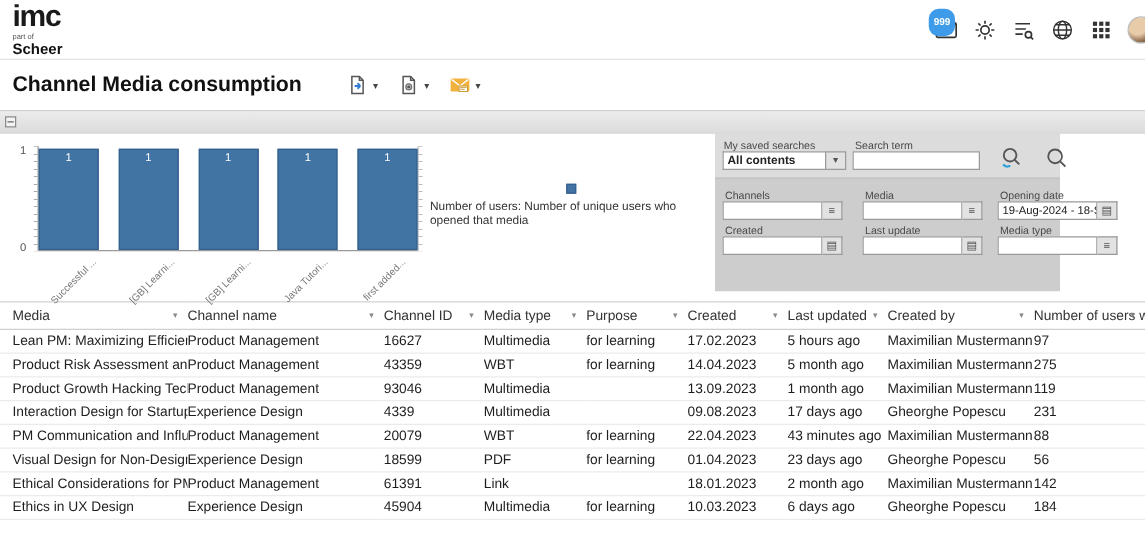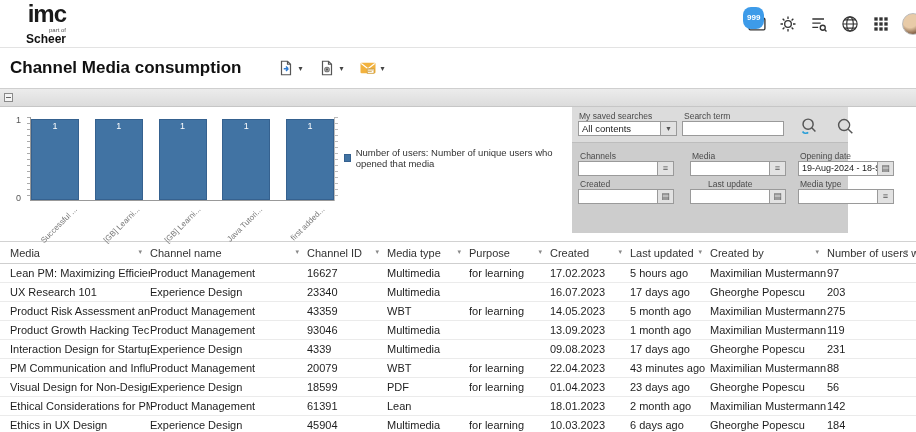--- a/index.html
+++ b/index.html
@@ -2,21 +2,21 @@
 <html><head>
 <meta charset="utf-8">
 <style>
   * { margin:0; padding:0; box-sizing:border-box; }
   html,body { width:916px; height:432px; overflow:hidden; background:#fff;
     font-family:"Liberation Sans","DejaVu Sans",sans-serif; }
 
   
   .topbar { position:relative; height:48px; background:#fff; border-bottom:1px solid #e3e3e3;
     display:flex; align-items:center; }
-  .brand { width:66px; padding-left:10px; line-height:1;text-align:right; }
+  .brand { width:66px; padding-left:10px; line-height:1; }
   .brand-name { font-size:24px; font-weight:bold; letter-spacing:-1px; color:#1a1a1a; }
   .brand-tag { font-size:6px; color:#555; margin-top:1px; }
   .brand-tag b { font-size:12px; color:#111; }
   .nav { display:flex; align-items:center; gap:18px; margin-left:8px; }
   .nav-item { font-size:12px; font-weight:bold; color:#1d1d1d; cursor:pointer; white-space:nowrap; }
   .nav-item .caret { font-size:8px; color:#666; margin-left:3px; }
   .top-icons { position:absolute; right:0; top:0; height:48px; display:flex; align-items:center; gap:11px; padding-right:2px; }
   .tool-ic { width:20px; height:20px; position:relative; cursor:pointer; }
   .tool-ic svg { width:20px; height:20px; display:block; }
   .badge { position:absolute; top:-7px; left:-4px; background:#3d9be9; color:#fff; font-size:8px;
@@ -56,31 +56,31 @@
     border-left:1px solid #bbb;
     background:repeating-linear-gradient(to bottom,#bbb 0 1px,transparent 1px 6px); }
   .plot { position:absolute; left:31px; top:12px; width:303px; height:82px;
     border-bottom:1px solid #999; display:flex; justify-content:space-between; align-items:flex-end; }
   .bar { width:48px; height:100%; background:#4173a3; border:1px solid #35618f; position:relative; }
   .bar .val { position:absolute; top:1px; left:0; right:0; text-align:center; color:#fff; font-size:9px; }
   .xlabels { position:absolute; left:31px; top:96px; width:303px; display:flex; justify-content:space-between; }
   .xslot { width:56px; height:28px; position:relative; }
   .xslot span { position:absolute; right:14px; top:2px; font-size:8px; color:#777; white-space:nowrap;
     transform:rotate(-45deg); transform-origin:top right; }
-  .legend { position:absolute; left:344px; top:40px; display:flex; align-items:center; gap:5px; }
+  .legend { position:absolute; left:344px; top:40px; display:flex; align-items:center; gap:5px;flex-direction:column; }
   .legend-swatch { width:8px; height:8px; background:#4173a3; border:1px solid #35618f; }
   .legend-label { font-size:9.5px; color:#333; }
 
   
   .searchpanel { position:absolute; left:572px; top:0; width:276px; height:126px; background:#cdcdcd; }
   .sp-row1 { height:36px; background:#dcdcdc; border-bottom:1px solid #bdbdbd; position:relative; }
   .sp-label { font-size:8.5px; color:#4a4a4a; position:absolute; white-space:nowrap; }
   .sp-select { position:absolute; display:flex; }
   .sp-select .box { width:82px; height:15px; background:#fff; border:1px solid #9a9a9a; border-right:none;
-    font-size:9.5px; color:#222; padding:1px 3px; white-space:nowrap; overflow:hidden; }
+    font-size:9.5px; color:#222; padding:1px 3px; white-space:nowrap; overflow:hidden;font-weight:bold; }
   .sp-select .drop { width:17px; height:15px; background:#e2e2e2; border:1px solid #9a9a9a;
     font-size:7px; color:#555; text-align:center; line-height:14px; cursor:pointer; }
   .sp-input { position:absolute; height:15px; background:#fff; border:1px solid #9a9a9a;
     font-size:9px; color:#222; padding:1px 3px; white-space:nowrap; overflow:hidden; }
   .sp-btn { position:absolute; width:16px; height:15px; background:#e2e2e2; border:1px solid #9a9a9a;
     border-left:none; cursor:pointer; display:flex; align-items:center; justify-content:center;
     font-size:9px; color:#555; line-height:1; }
   .mag { position:absolute; width:22px; height:22px; cursor:pointer; }
   .mag svg { width:22px; height:22px; }
 
@@ -262,21 +262,21 @@
         <div class="sp-btn" style="left: 86px; top: 54px;">≡</div>
         <div class="sp-label" style="left: 120px; top: 44px;">Media</div>
         <div class="sp-input" style="left: 118px; top: 54px; width: 80px;"></div>
         <div class="sp-btn" style="left: 198px; top: 54px;">≡</div>
         <div class="sp-label" style="left: 228px; top: 44px;">Opening date</div>
         <div class="sp-input" style="left: 226px; top: 54px; width: 80px;">19-Aug-2024 - 18-Sep-20</div>
         <div class="sp-btn" style="left: 306px; top: 54px;">▤</div>
         <div class="sp-label" style="left: 8px; top: 72px;">Created</div>
         <div class="sp-input" style="left: 6px; top: 82px; width: 80px;"></div>
         <div class="sp-btn" style="left: 86px; top: 82px;">▤</div>
-        <div class="sp-label" style="left: 136px; top: 72px;">Last update</div>
+        <div class="sp-label" style="left: 120px; top: 72px;">Last update</div>
         <div class="sp-input" style="left: 118px; top: 82px; width: 80px;"></div>
         <div class="sp-btn" style="left: 198px; top: 82px;">▤</div>
         <div class="sp-label" style="left: 228px; top: 72px;">Media type</div>
         <div class="sp-input" style="left: 226px; top: 82px; width: 80px;"></div>
         <div class="sp-btn" style="left: 306px; top: 82px;">≡</div>
       </div>
   </div>
 </div>
 
 <div class="tablewrap">
@@ -311,37 +311,26 @@
           <td>Product Management</td>
           <td>16627</td>
           <td>Multimedia</td>
           <td>for learning</td>
           <td>17.02.2023</td>
           <td>5 hours ago</td>
           <td>Maximilian Mustermann</td>
           <td>97</td>
         </tr>
         <tr>
-          <td>UX Research 101</td>
-          <td>Experience Design</td>
-          <td>23340</td>
-          <td>Multimedia</td>
-          <td></td>
-          <td>16.07.2023</td>
-          <td>17 days ago</td>
-          <td>Gheorghe Popescu</td>
-          <td>203</td>
-        </tr>
-        <tr>
           <td>Product Risk Assessment and Mit...</td>
           <td>Product Management</td>
           <td>43359</td>
           <td>WBT</td>
           <td>for learning</td>
-          <td>14.05.2023</td>
+          <td>14.04.2023</td>
           <td>5 month ago</td>
           <td>Maximilian Mustermann</td>
           <td>275</td>
         </tr>
         <tr>
           <td>Product Growth Hacking Techniq...</td>
           <td>Product Management</td>
           <td>93046</td>
           <td>Multimedia</td>
           <td></td>
@@ -380,21 +369,21 @@
           <td>for learning</td>
           <td>01.04.2023</td>
           <td>23 days ago</td>
           <td>Gheorghe Popescu</td>
           <td>56</td>
         </tr>
         <tr>
           <td>Ethical Considerations for PMs</td>
           <td>Product Management</td>
           <td>61391</td>
-          <td>Lean</td>
+          <td>Link</td>
           <td></td>
           <td>18.01.2023</td>
           <td>2 month ago</td>
           <td>Maximilian Mustermann</td>
           <td>142</td>
         </tr>
         <tr>
           <td>Ethics in UX Design</td>
           <td>Experience Design</td>
           <td>45904</td>

